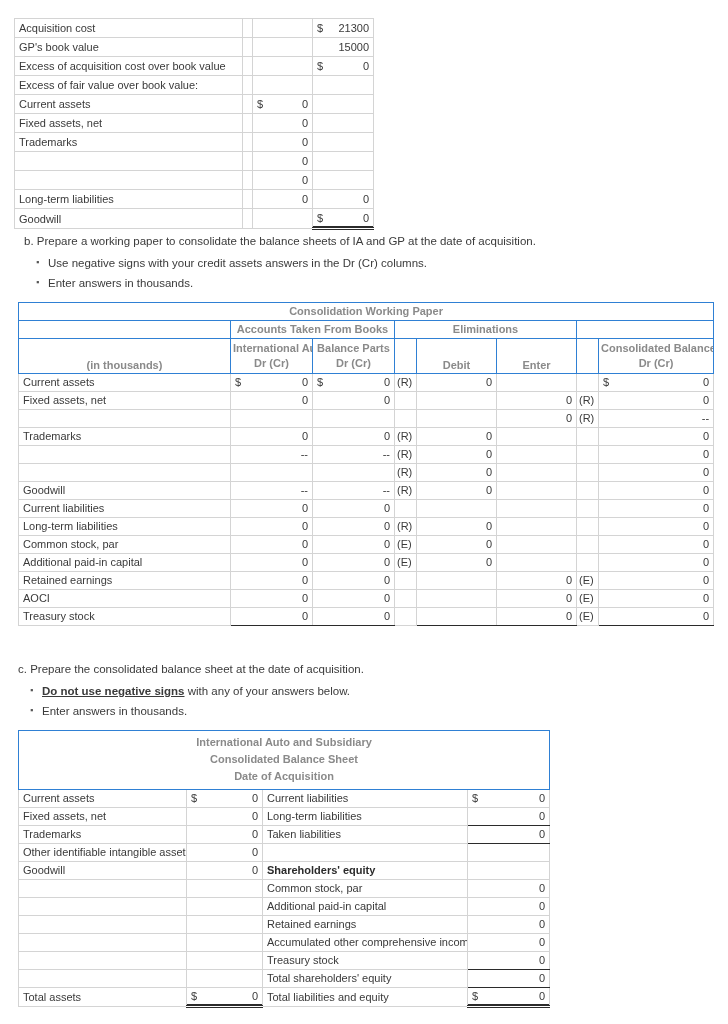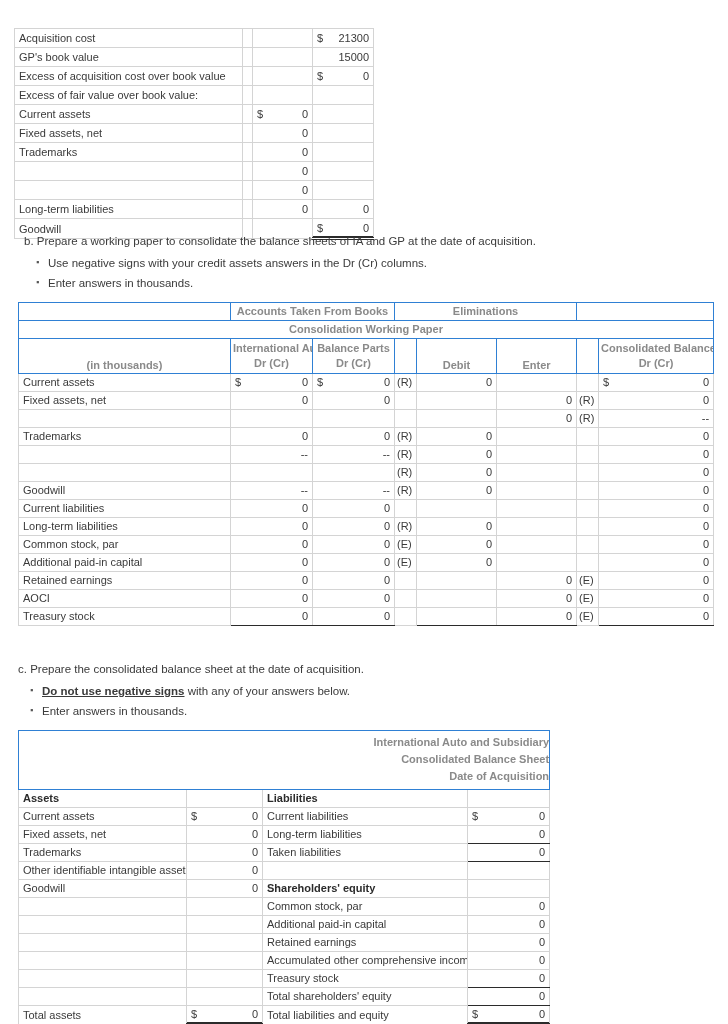--- a/index.html
+++ b/index.html
@@ -42,21 +42,21 @@
   
   .rule-top { border-top: 1.5px solid #2b2b2b !important; }
   .rule-bot { border-bottom: 1.5px solid #2b2b2b !important; }
   .dbl-bot  { border-bottom: 3px double #2b2b2b !important;
               box-shadow: inset 0 -4px 0 -3px #2b2b2b; }
 
   
   #acq-table {
     position: absolute;
     left: 14px;
-    top: 28px;
+    top: 18px;
     width: 359px;
     padding-left: 16px;
   }
   #acq-table td { height: 18px; line-height: 18px; }
 
   
   .narrative {
     position: absolute;
     font-size: 11.5px;
     color: #3a3a3a;
@@ -124,21 +124,21 @@
 
   .title-cell {
     border: 1.5px solid #2f80d4 !important;
     color: #8a8a8a;
     font-weight: bold;
     text-align: center;
     line-height: 15px;
     padding: 3px 0 4px 0;
     height: auto !important;
   }
-  .title-cell span { display: block; text-align: right; }
+  .title-cell span { display: block; }
 </style>
 </head>
 <body>
 
 <table id="acq-table">
   <colgroup>
     <col style="width:228px">
       <col style="width:10px">
       <col style="width:60px">
       <col style="width:61px">
@@ -233,27 +233,27 @@
     <col style="width:12px">
         <col style="width:68px">
     <col style="width:12px">
         <col style="width:68px">
     <col style="width:22px">
     <col style="width:12px">
         <col style="width:103px">
   </colgroup>
   <thead>
     <tr>
+      <td class="bluebox" colspan="13">Consolidation Working Paper</td>
+    </tr>
+    <tr>
       <td class="bluebox"></td>
       <td class="bluebox" colspan="4">Accounts Taken From Books</td>
       <td class="bluebox" colspan="5">Eliminations</td>
       <td class="bluebox" colspan="3"></td>
-    </tr>
-    <tr>
-      <td class="bluebox" colspan="13">Consolidation Working Paper</td>
     </tr>
     <tr>
       <td class="bluebox hdr-two" style="vertical-align:bottom">
         <span class="l2">(in thousands)</span>
       </td>
       <td class="bluebox hdr-two" colspan="2">
         <span class="l1">International Auto</span>
         <span class="l2">Dr (Cr)</span>
       </td>
       <td class="bluebox hdr-two" colspan="2">
@@ -508,26 +508,20 @@
         <col style="width:68px">
   </colgroup>
   <thead>
     <tr>
       <td class="title-cell" colspan="6">
         <span>International Auto and Subsidiary</span>
         <span>Consolidated Balance Sheet</span>
         <span>Date of Acquisition</span>
       </td>
     </tr>
-    <tr>
-      <td class="lbl bold" colspan="1">Assets</td>
-      <td colspan="2"></td>
-      <td class="lbl bold">Liabilities</td>
-      <td colspan="2"></td>
-    </tr>
   </thead>
   <tbody>
         <tr>
           <td class="lbl">Current assets</td>
           <td class="cur" style="border-right:none">$</td>
           <td class="num" style="border-left:none">0</td>
           <td class="lbl">Current liabilities</td>
           <td class="cur" style="border-right:none">$</td>
           <td class="num" style="border-left:none">0</td>
         </tr>

